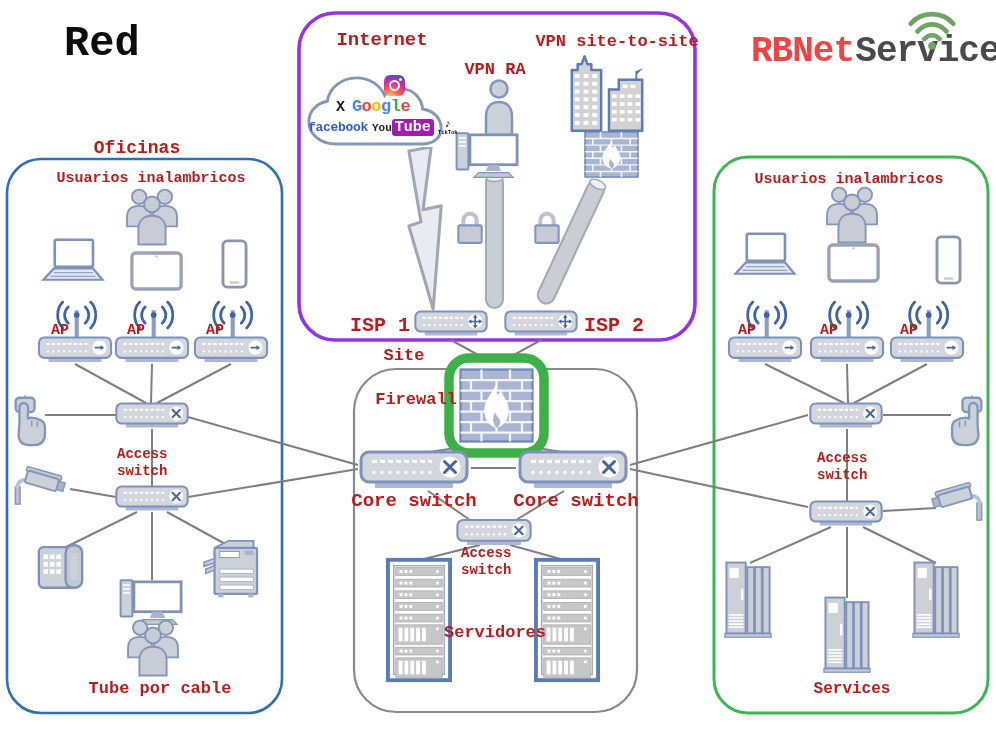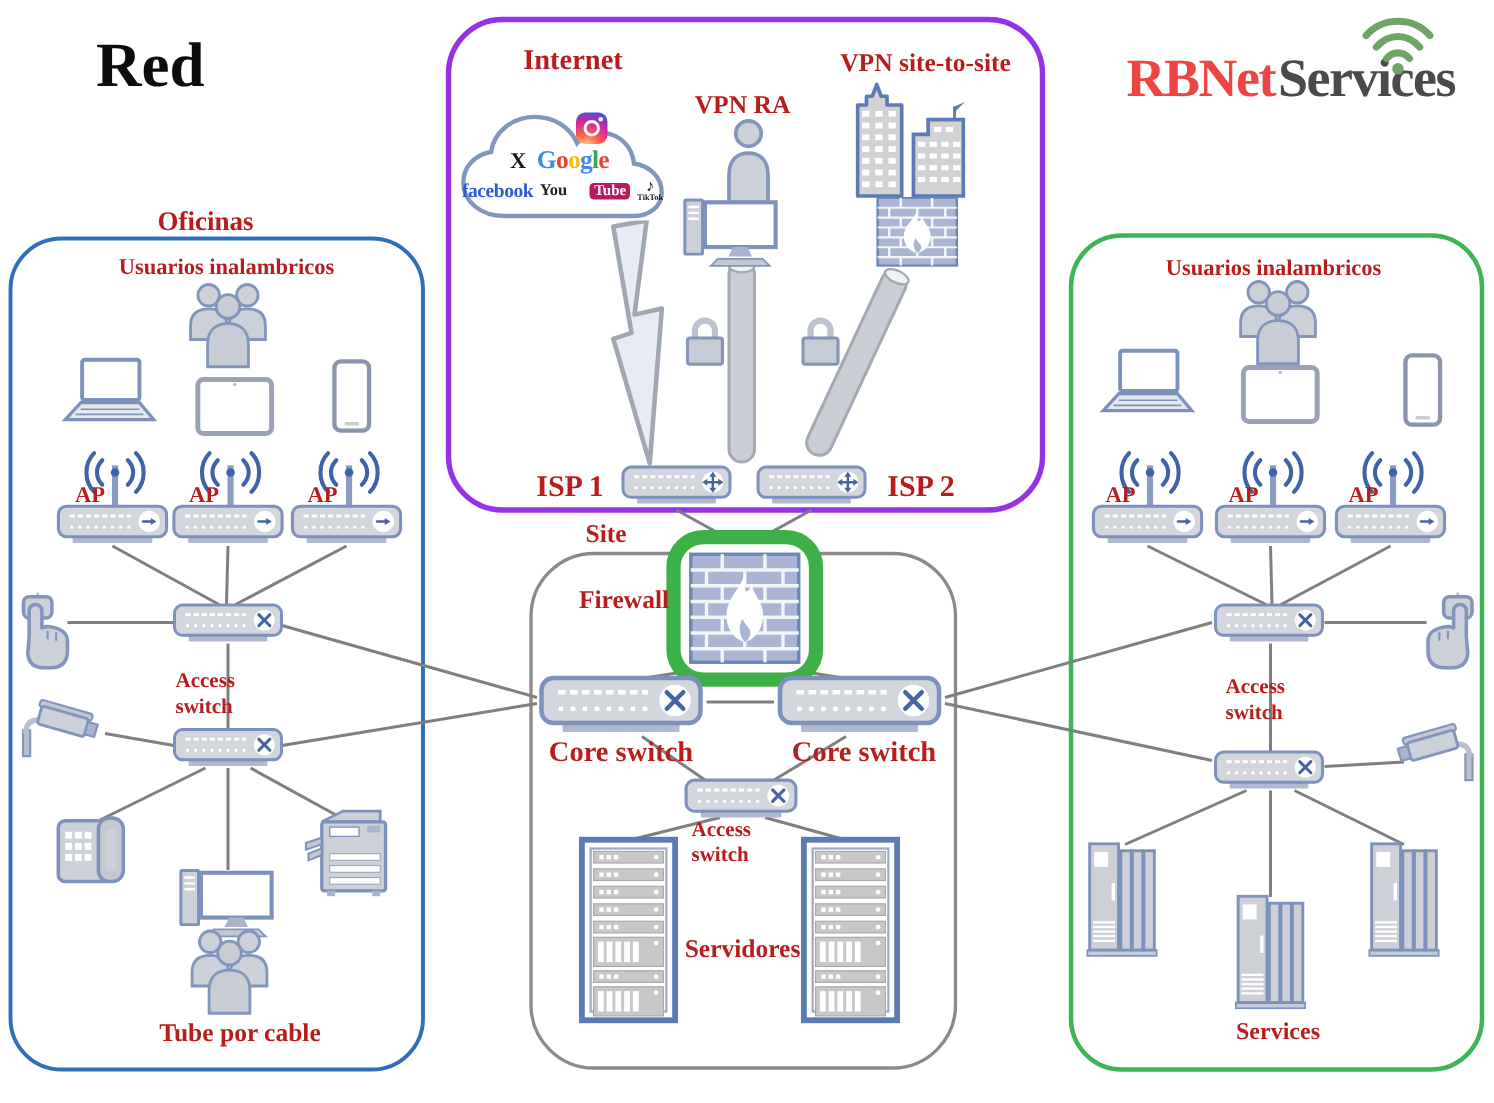--- a/index.html
+++ b/index.html
@@ -1,17 +1,17 @@
 <!DOCTYPE html>
 <html><head>
 <meta charset="utf-8">
 <style>
   html,body{margin:0;padding:0;background:#fff;}
   .canvas{position:relative;width:996px;height:735px;background:#fff;overflow:hidden;
-          font-family:Liberation Serif, serif;}
+          font-family:Liberation Mono, monospace;}
   svg.scene{position:absolute;left:0;top:0;}
   .lbl{position:absolute;transform:translate(-50%,-50%);text-align:left;
        color:#b91c1c;font-weight:bold;white-space:nowrap;line-height:1.15;}
   .wrap2{white-space:normal;width:72px;line-height:17px;}
   .red-title{position:absolute;left:64px;top:20px;font-size:42px;font-weight:800;color:#0c0c0c;
              letter-spacing:0px;}
   
   .rbnet-text{position:absolute;left:751px;top:33px;font-size:36px;font-weight:bold;
               letter-spacing:-1px;line-height:38px;white-space:nowrap;}
   .rbnet-green{color:#ef4444;margin-top:32px;}
@@ -27,23 +27,23 @@
       border:2px solid #fff;border-radius:50%;}
   .ig::after{content:"";position:absolute;right:3px;top:3px;width:3px;height:3px;background:#fff;border-radius:50%;}
   .row-g{position:absolute;left:6px;top:23px;width:118px;display:flex;gap:7px;
          justify-content:center;align-items:baseline;}
   .x-logo{font-size:15px;font-weight:900;color:#1a1a1a;}
   .google{font-size:17px;font-weight:bold;letter-spacing:-0.5px;}
   .gl0{color:#4285F4}.gl1{color:#EA4335}.gl2{color:#FBBC05}.gl3{color:#4285F4}.gl4{color:#34A853}.gl5{color:#EA4335}
   .row-f{position:absolute;left:0px;top:45px;width:134px;display:flex;gap:4px;
          justify-content:space-between;align-items:center;}
   .fb{font-size:13px;font-weight:bold;color:#2b5bd7;letter-spacing:-0.3px;}
-  .yt{display:flex;align-items:center;gap:15px;}
+  .yt{display:flex;align-items:center;gap:0;}
   .yt-you{font-size:11px;font-weight:800;color:#212121;}
-  .yt-tube{font-size:10px;font-weight:800;color:#fff;background:#be185d;border-radius:3px;padding:0 3px;}
+  .yt-tube{font-size:15px;font-weight:800;color:#fff;background:#a21caf;border-radius:3px;padding:0 3px;}
   .tiktok{display:flex;flex-direction:column;align-items:center;line-height:1;}
   .tt-note{font-size:11px;font-weight:bold;color:#111;}
   .tt-text{font-size:5.5px;font-weight:800;color:#111;}
 </style>
 </head>
 <body>
 
 <div class="canvas">
 
 <svg class="scene" width="996" height="735" viewBox="0 0 996 735">

